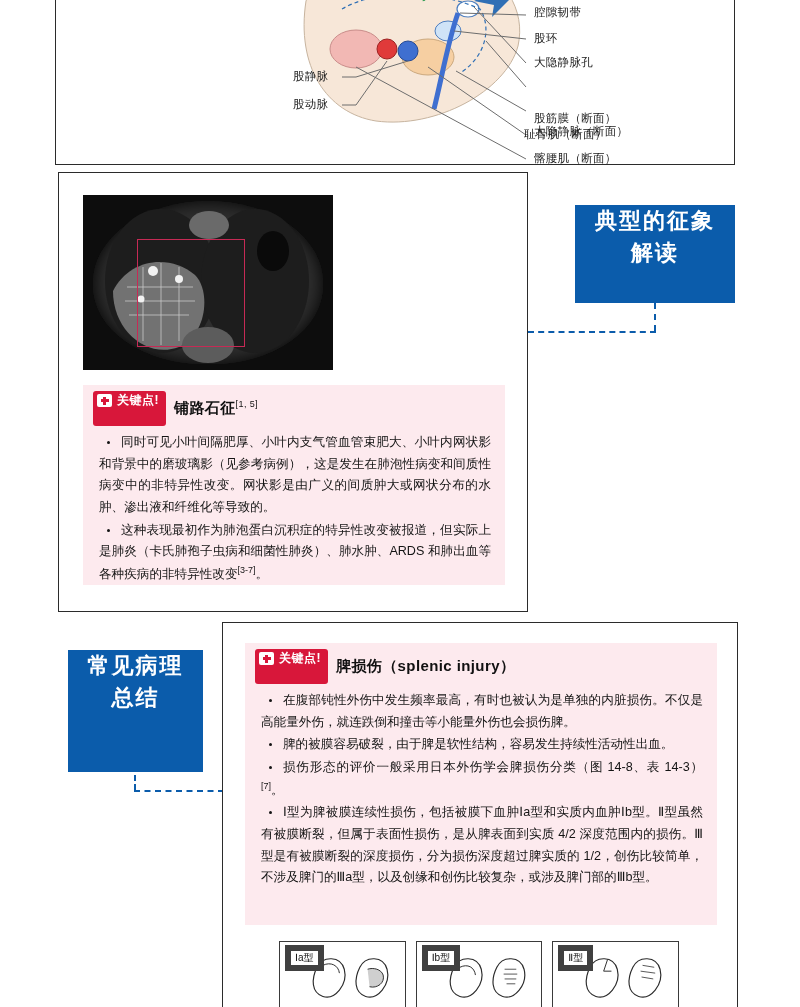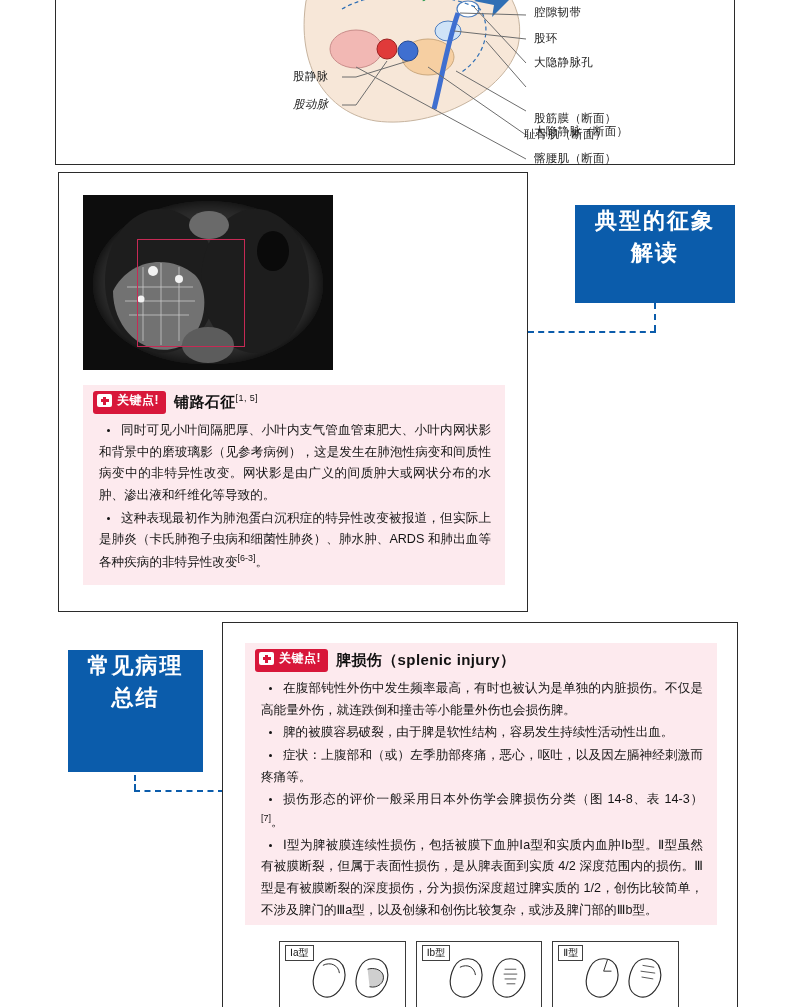--- a/index.html
+++ b/index.html
@@ -88,21 +88,21 @@
     align-items: center;
     gap: 8px;
     padding: 6px 8px 2px 10px;
   }
   .kp-badge {
     display: inline-flex;
     align-items: center;
     background: #d8173a;
     color: #fff;
     border-radius: 3px;
-    padding: 2px 7px 6px 4px;
+    padding: 2px 7px 18px 4px;
     font-size: 12px;
     font-weight: bold;
     letter-spacing: 0.5px;
     line-height: 1.25;
   }
   .kp-kit {
     display: inline-block;
     width: 15px;
     height: 13px;
     background: #ffffff;
@@ -202,21 +202,21 @@
   .fig-cell {
     flex: 1;
     border: 1px solid #3a3a3a;
     background: #ffffff;
     position: relative;
   }
   .fig-tag {
     position: absolute;
     left: 5px; top: 3px;
     font-size: 10px;
-    border: 1px solid #404040;
+    border: 6px solid #404040;
     padding: 0px 4px;
     background: #fff;
     color: #111;
   }
 </style>
 </head>
 <body>
 
 <div class="panel" id="panel-anatomy">
   <div class="anatomy-stage">
@@ -265,21 +265,21 @@
       </g>
 
       <g stroke="#6d6d6d" stroke-width="1" fill="none">
         <path d="M352 180 L300 196 L286 196"></path>
         <path d="M331 180 L300 224 L286 224"></path>
       </g>
     </svg>
 
     
     <div class="label-cn" style="left:237px; top:188px;">股静脉</div>
-    <div class="label-cn" style="left:237px; top:216px;font-style:italic;">股动脉</div>
+    <div class="label-cn" style="left:237px; top:216px;">股动脉</div>
 
     
     <div class="label-cn" style="left:478px; top:124px;font-family:Liberation Serif, serif;">腔隙韧带</div>
     <div class="label-cn" style="left:478px; top:150px;">股环</div>
     <div class="label-cn" style="left:478px; top:174px;">大隐静脉孔</div>
     <div class="label-cn" style="left:478px; top:198px;margin-top:32px;">股筋膜（断面）</div>
     <div class="label-cn" style="left:478px; top:222px;margin-top:21px;">大隐静脉（断面）</div>
     <div class="label-cn" style="left:468px; top:246px;">耻骨肌（断面）</div>
     <div class="label-cn" style="left:478px; top:270px;">髂腰肌（断面）</div>
   </div>
@@ -331,21 +331,21 @@
         <span>铺路石征</span><sup>[1, 5]</sup>
       </span>
     </div>
     <div class="kp-body">
       <div class="kp-li">
         <span class="dot"></span>
         <span>同时可见小叶间隔肥厚、小叶内支气管血管束肥大、小叶内网状影和背景中的磨玻璃影（见参考病例），这是发生在肺泡性病变和间质性病变中的非特异性改变。网状影是由广义的间质肿大或网状分布的水肿、渗出液和纤维化等导致的。</span>
       </div>
       <div class="kp-li">
         <span class="dot"></span>
-        <span>这种表现最初作为肺泡蛋白沉积症的特异性改变被报道，但实际上是肺炎（卡氏肺孢子虫病和细菌性肺炎）、肺水肿、ARDS 和肺出血等各种疾病的非特异性改变</span><sup>[6-3]</sup><span>。</span>
+        <span>这种表现最初作为肺泡蛋白沉积症的特异性改变被报道，但实际上是肺炎（卡氏肺孢子虫病和细菌性肺炎）、肺水肿、ARDS 和肺出血等各种疾病的非特异性改变</span><sup>[3-7]</sup><span>。</span>
       </div>
     </div>
   </div>
 </div>
 
 <div class="callout" id="callout-pathology">
   <div>
     <div>常见病理</div>
     <div>总结</div>
   </div>
@@ -364,24 +364,20 @@
       <span class="kp-title">脾损伤（splenic injury）</span>
     </div>
     <div class="kp-body">
       <div class="kp-li">
         <span class="dot"></span>
         <span>在腹部钝性外伤中发生频率最高，有时也被认为是单独的内脏损伤。不仅是高能量外伤，就连跌倒和撞击等小能量外伤也会损伤脾。</span>
       </div>
       <div class="kp-li">
         <span class="dot"></span>
         <span>脾的被膜容易破裂，由于脾是软性结构，容易发生持续性活动性出血。</span>
-      </div>
-      <div class="kp-li">
-        <span class="dot"></span>
-        <span>症状：上腹部和（或）左季肋部疼痛，恶心，呕吐，以及因左膈神经刺激而疼痛等。</span>
       </div>
       <div class="kp-li">
         <span class="dot"></span>
         <span>损伤形态的评价一般采用日本外伤学会脾损伤分类（图 14-8、表 14-3）</span><sup>[7]</sup><span>。</span>
       </div>
       <div class="kp-li">
         <span class="dot"></span>
         <span>Ⅰ型为脾被膜连续性损伤，包括被膜下血肿Ⅰa型和实质内血肿Ⅰb型。Ⅱ型虽然有被膜断裂，但属于表面性损伤，是从脾表面到实质 4/2 深度范围内的损伤。Ⅲ型是有被膜断裂的深度损伤，分为损伤深度超过脾实质的 1/2，创伤比较简单，不涉及脾门的Ⅲa型，以及创缘和创伤比较复杂，或涉及脾门部的Ⅲb型。</span>
       </div>
     </div>

